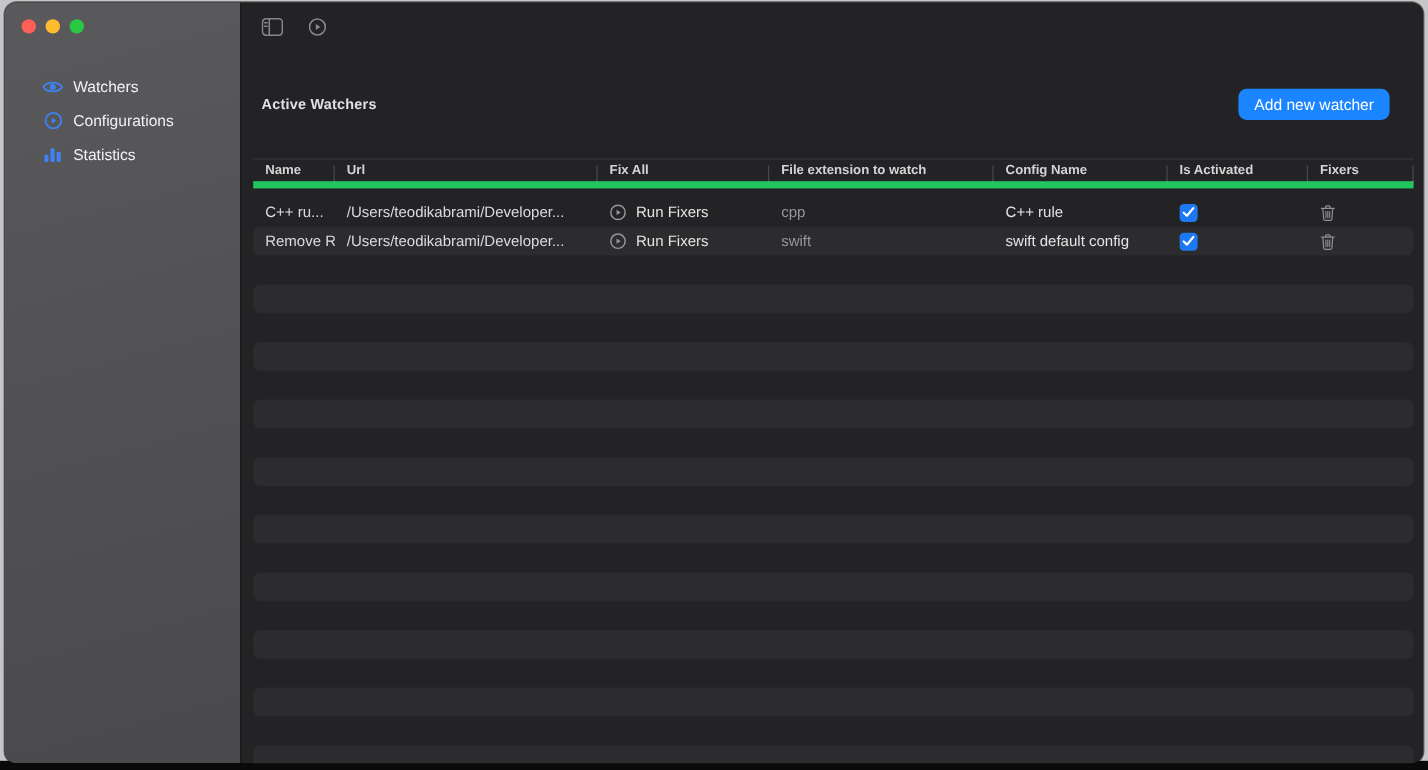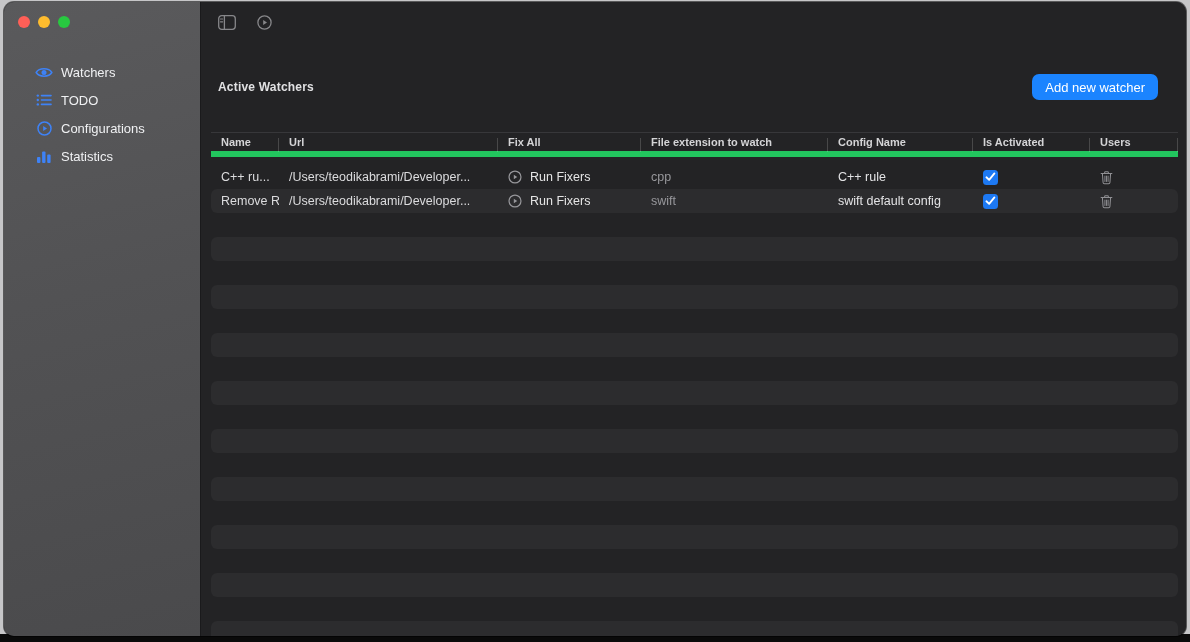--- a/index.html
+++ b/index.html
@@ -95,35 +95,20 @@
     </div>
     <div class="nav">
       <div class="nav-item">
         <span class="ico">
           <svg width="18" height="13" viewBox="0 0 18 13">
               <path d="M1.2 6.5 C4.2 1.6 13.8 1.6 16.8 6.5 C13.8 11.4 4.2 11.4 1.2 6.5 Z" fill="none" stroke="#3e82f6" stroke-width="1.5"></path>
               <circle cx="9" cy="6.5" r="2.5" fill="#3e82f6"></circle>
             </svg>
         </span>
         <span>Watchers</span>
-      </div>
-      <div class="nav-item">
-        <span class="ico">
-          <svg width="16" height="14" viewBox="0 0 16 14">
-              <g stroke="#3e82f6" stroke-width="1.6" stroke-linecap="round">
-                <line x1="5.5" y1="2.6" x2="15" y2="2.6"></line>
-                <line x1="5.5" y1="7" x2="15" y2="7"></line>
-                <line x1="5.5" y1="11.4" x2="15" y2="11.4"></line>
-              </g>
-              <circle cx="1.8" cy="2.6" r="1.2" fill="#3e82f6"></circle>
-              <circle cx="1.8" cy="7" r="1.2" fill="#3e82f6"></circle>
-              <circle cx="1.8" cy="11.4" r="1.2" fill="#3e82f6"></circle>
-            </svg>
-        </span>
-        <span>TODO</span>
       </div>
       <div class="nav-item">
         <span class="ico">
           <svg width="15" height="15" viewBox="0 0 15 15">
               <circle cx="7.5" cy="7.5" r="6.5" fill="none" stroke="#3e82f6" stroke-width="1.5"></circle>
               <path d="M6.2 5.1 L10 7.5 L6.2 9.9 Z" fill="#3e82f6"></path>
             </svg>
         </span>
         <span>Configurations</span>
       </div>
@@ -165,21 +150,21 @@
     </div>
 
     <div class="table">
       <div class="thead" id="thead">
           <div class="th" style="width: 68px;">Name</div>
           <div class="th" style="width: 219px;">Url</div>
           <div class="th" style="width: 143px;">Fix All</div>
           <div class="th" style="width: 187px;">File extension to watch</div>
           <div class="th" style="width: 145px;">Config Name</div>
           <div class="th" style="width: 117px;">Is Activated</div>
-          <div class="th" style="width: 88px;">Users</div>
+          <div class="th" style="width: 88px;">Fixers</div>
         </div>
       <div class="tbody" id="tbody">
           <div class="tr">
             <div class="td" style="width: 68px;">C++ ru...</div>
             <div class="td" style="width: 219px;">/Users/teodikabrami/Developer...</div>
             <div class="td" style="width: 143px;">
               <button class="runfix">
                 <span style="display:flex">
                   <svg width="14" height="14" viewBox="0 0 15 15">
                     <circle cx="7.5" cy="7.5" r="6.4" fill="none" stroke="#97979b" stroke-width="1.3"></circle>

